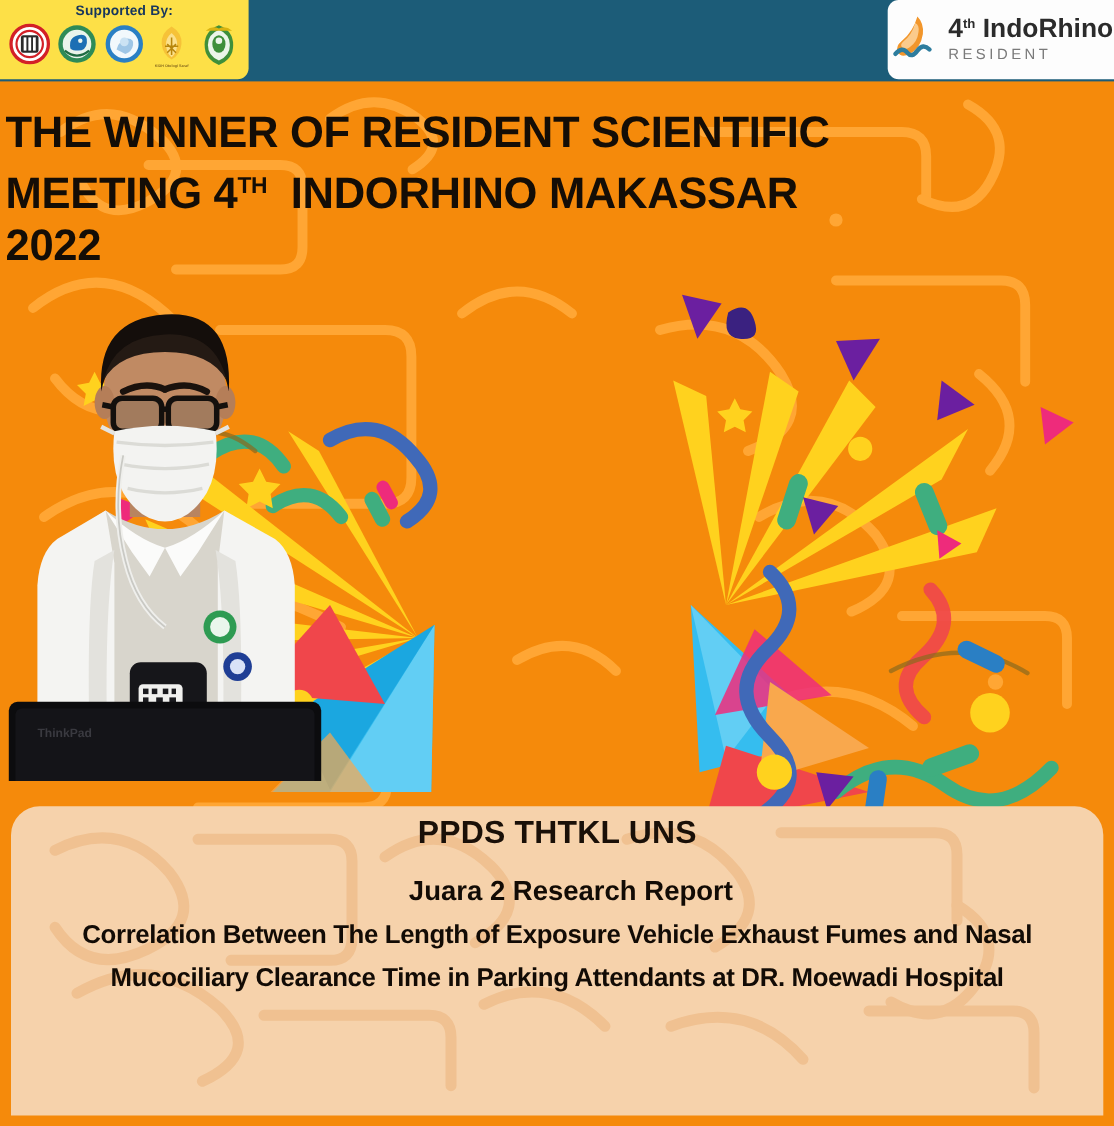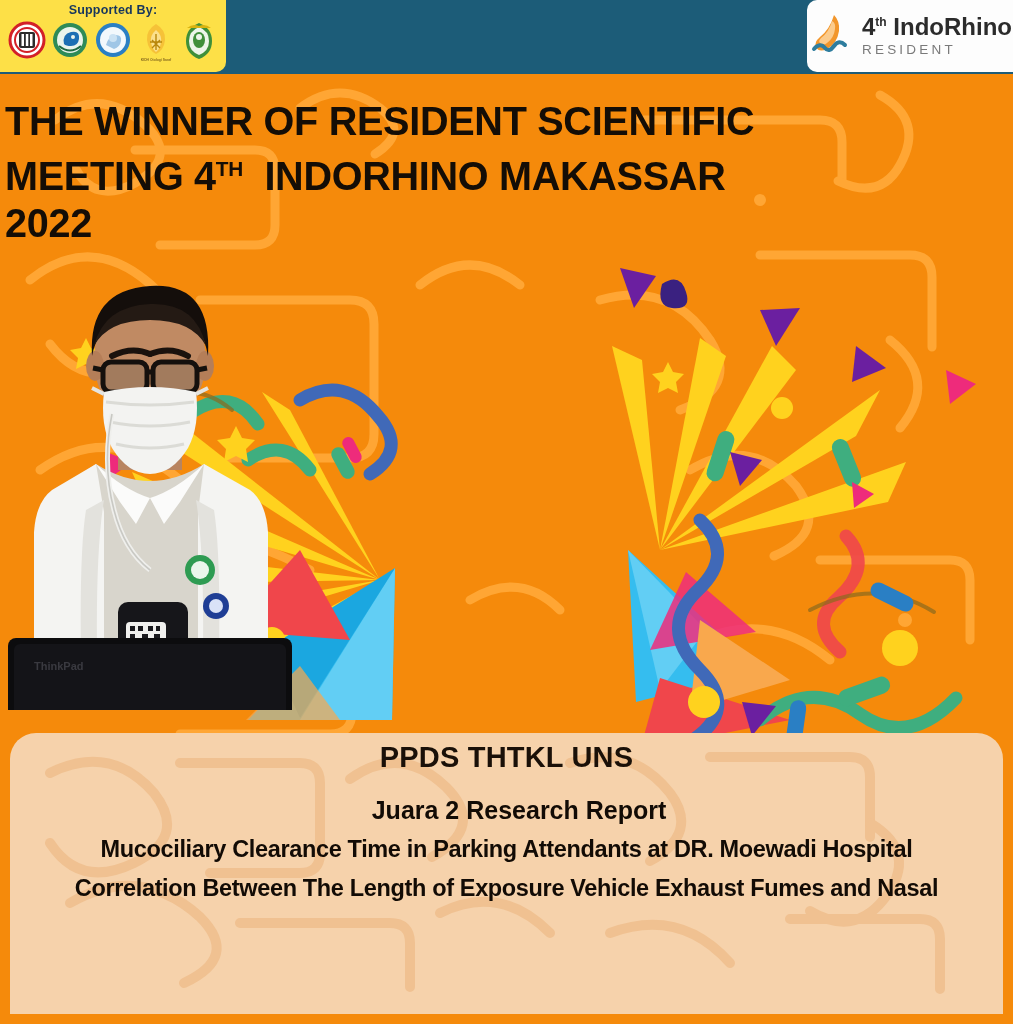--- a/index.html
+++ b/index.html
@@ -420,18 +420,18 @@
         <path d="M60 170 q70 -40 130 14 q40 40 -16 66"></path>
         <path d="M230 190 h150 q20 0 20 20 v44"></path>
         <path d="M430 180 q60 -30 110 20"></path>
         <path d="M600 200 q70 -26 120 30"></path>
         <path d="M780 186 h130 q20 0 20 20 v50"></path>
       </g>
     </svg>
     <div class="panel-content">
       <div class="org-line">PPDS THTKL UNS</div>
       <div class="award-line">Juara 2 Research Report</div>
+      <div class="research-title">Correlation Between The Length of Exposure Vehicle Exhaust Fumes and Nasal</div>
       <div class="research-title">Mucociliary Clearance Time in Parking Attendants at DR. Moewadi Hospital</div>
-      <div class="research-title">Correlation Between The Length of Exposure Vehicle Exhaust Fumes and Nasal</div>
     </div>
   </div>
 
 </div>
 
 </body></html>

